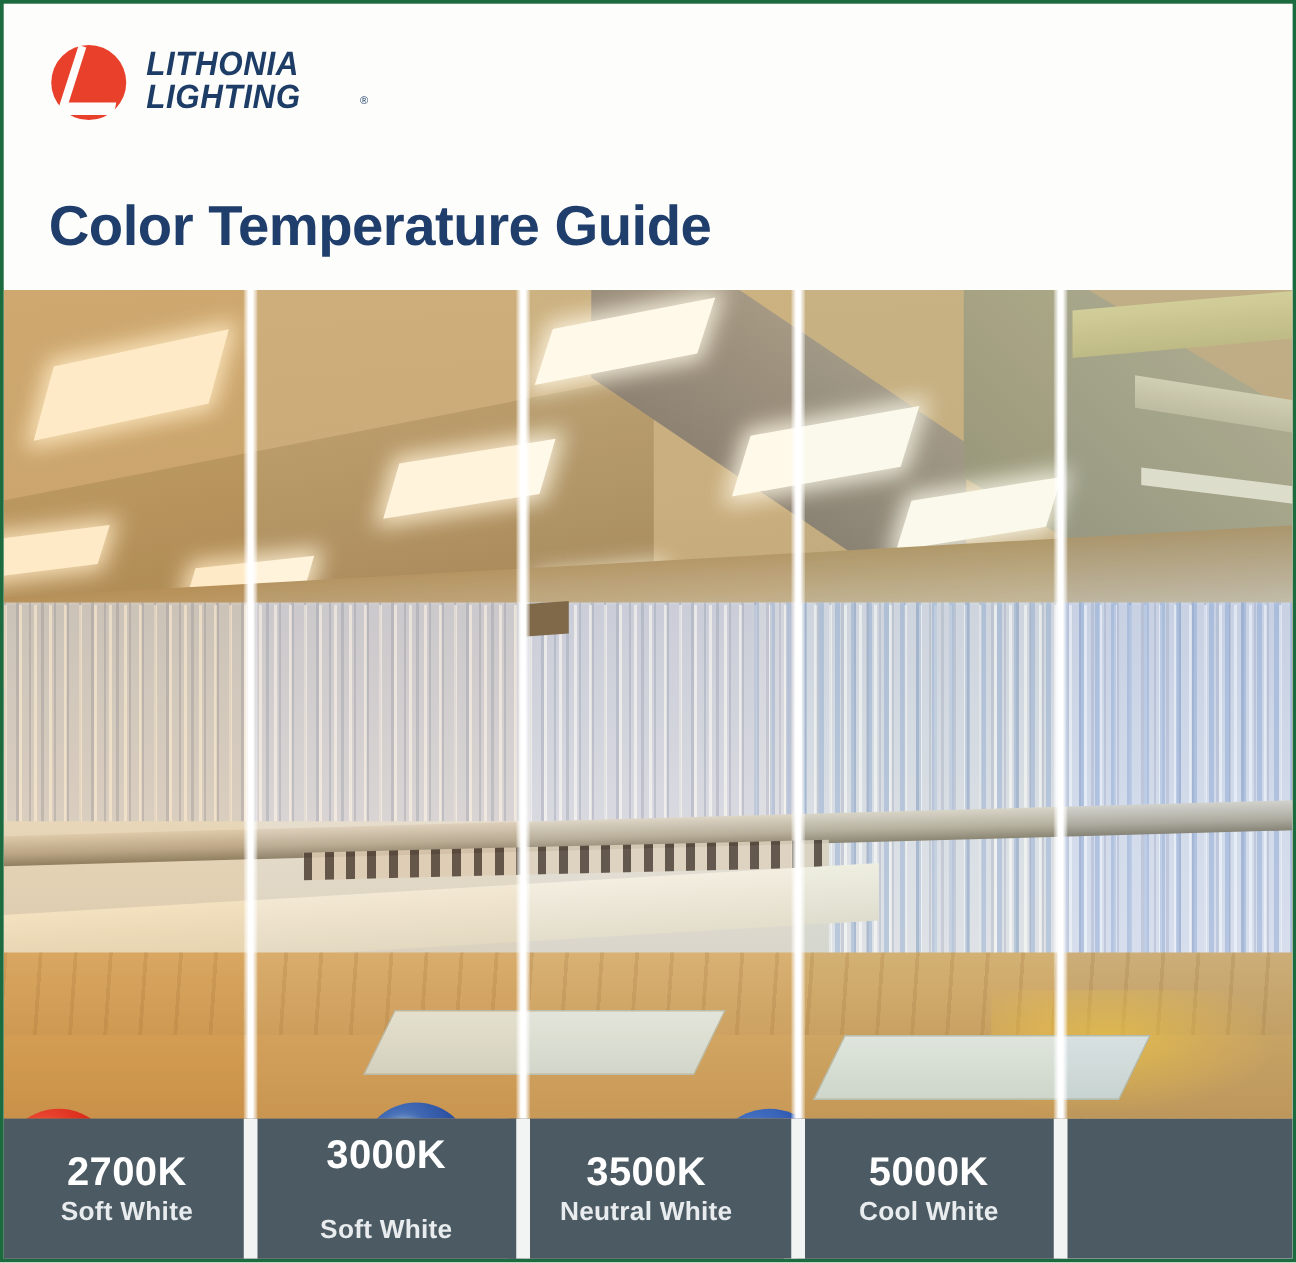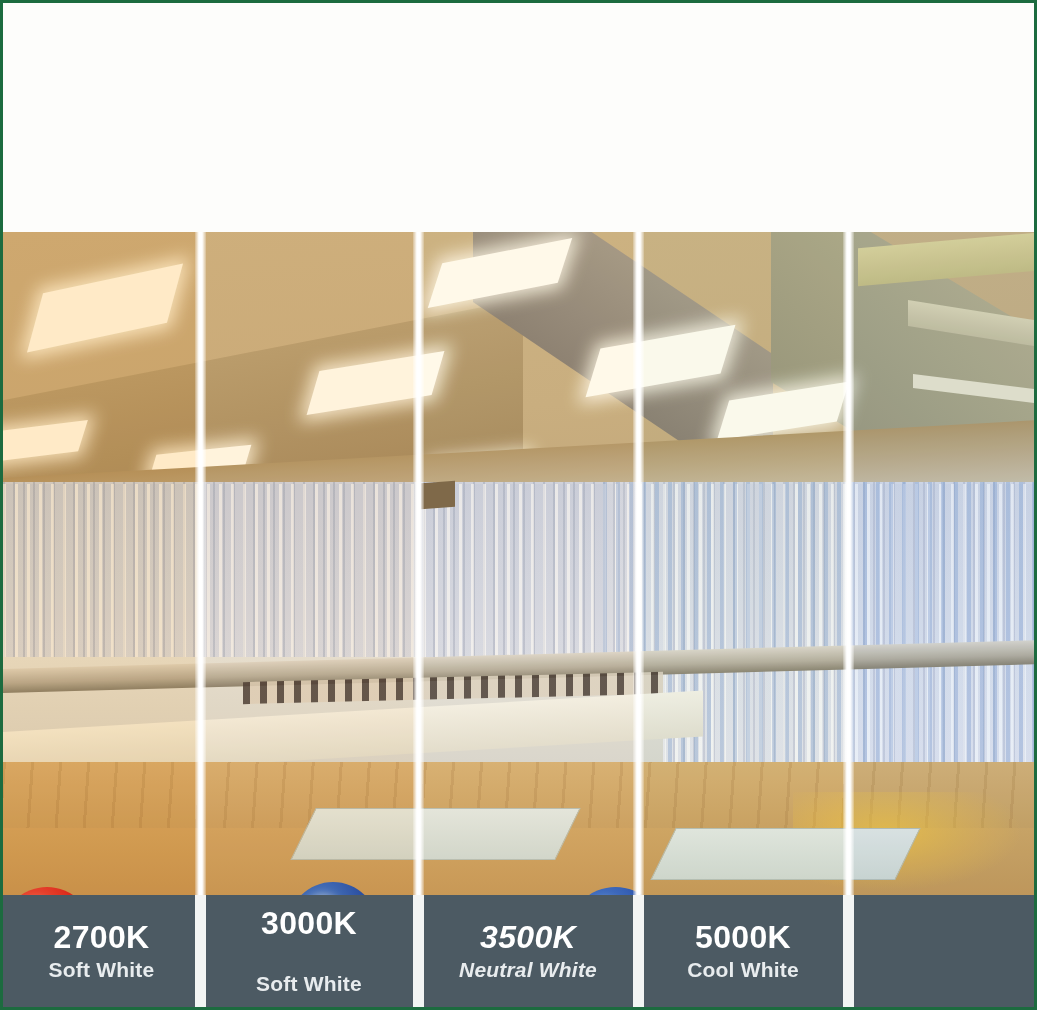--- a/index.html
+++ b/index.html
@@ -287,20 +287,39 @@
   .label-divider {
     position: absolute; top: 0; width: 11px; height: 112px;
     background: #f2f4f3; z-index: 40;
   }
 </style>
 </head>
 <body>
 
 <div id="page">
 
+  <div id="header">
+
+    <div id="logo-block">
+      <div id="logo-mark">
+        <svg viewBox="0 0 64 64" width="64" height="64" aria-hidden="true">
+          <circle cx="32" cy="32" r="30" fill="#e8402a"></circle>
+          <path d="M30 4 L16 48 L54 48 L52 58 L6 58 L24 2 Z" fill="#fdfdfb"></path>
+          <path d="M36 10 L24 44 L50 44 Z" fill="#e8402a"></path>
+        </svg>
+      </div>
+      <div id="logo-text">
+        <span class="logo-line">LITHONIA</span>
+        <span class="logo-line">LIGHTING</span>
+      </div>
+      <span id="logo-reg">®</span>
+    </div>
+
+    <h1 id="page-title">Color Temperature Guide</h1>
+  </div>
 
   <div id="photo-strip">
 
   <div class="panel" style="left: 0px; width: 197px;">
         <div class="scene" style="left: 0px;">
   <div class="ceiling"></div>
   <div class="ceiling-soffit">
     <div class="soffit-a"></div>
 
   </div>
@@ -462,21 +481,21 @@
 
   <div class="label-cell" style="left: 0px; width: 197px;">
         <div class="label-k">2700K</div>
         <div class="label-name">Soft White</div>
       </div>
       <div class="label-cell" style="left: 197px; width: 218px; gap: 28px;">
         <div class="label-k">3000K</div>
         <div class="label-name">Soft White</div>
       </div>
       <div class="label-divider" style="left: 192px;"></div>
-      <div class="label-cell" style="left: 415px; width: 220px; font-style: italic;">
+      <div class="label-cell" style="left: 404px; width: 220px;">
         <div class="label-k">3500K</div>
         <div class="label-name">Neutral White</div>
       </div>
       <div class="label-divider" style="left: 410px;"></div>
       <div class="label-cell" style="left: 635px; width: 210px;">
         <div class="label-k">5000K</div>
         <div class="label-name">Cool White</div>
       </div>
       <div class="label-divider" style="left: 630px;"></div>
       <div class="label-divider" style="left: 840px;"></div>

